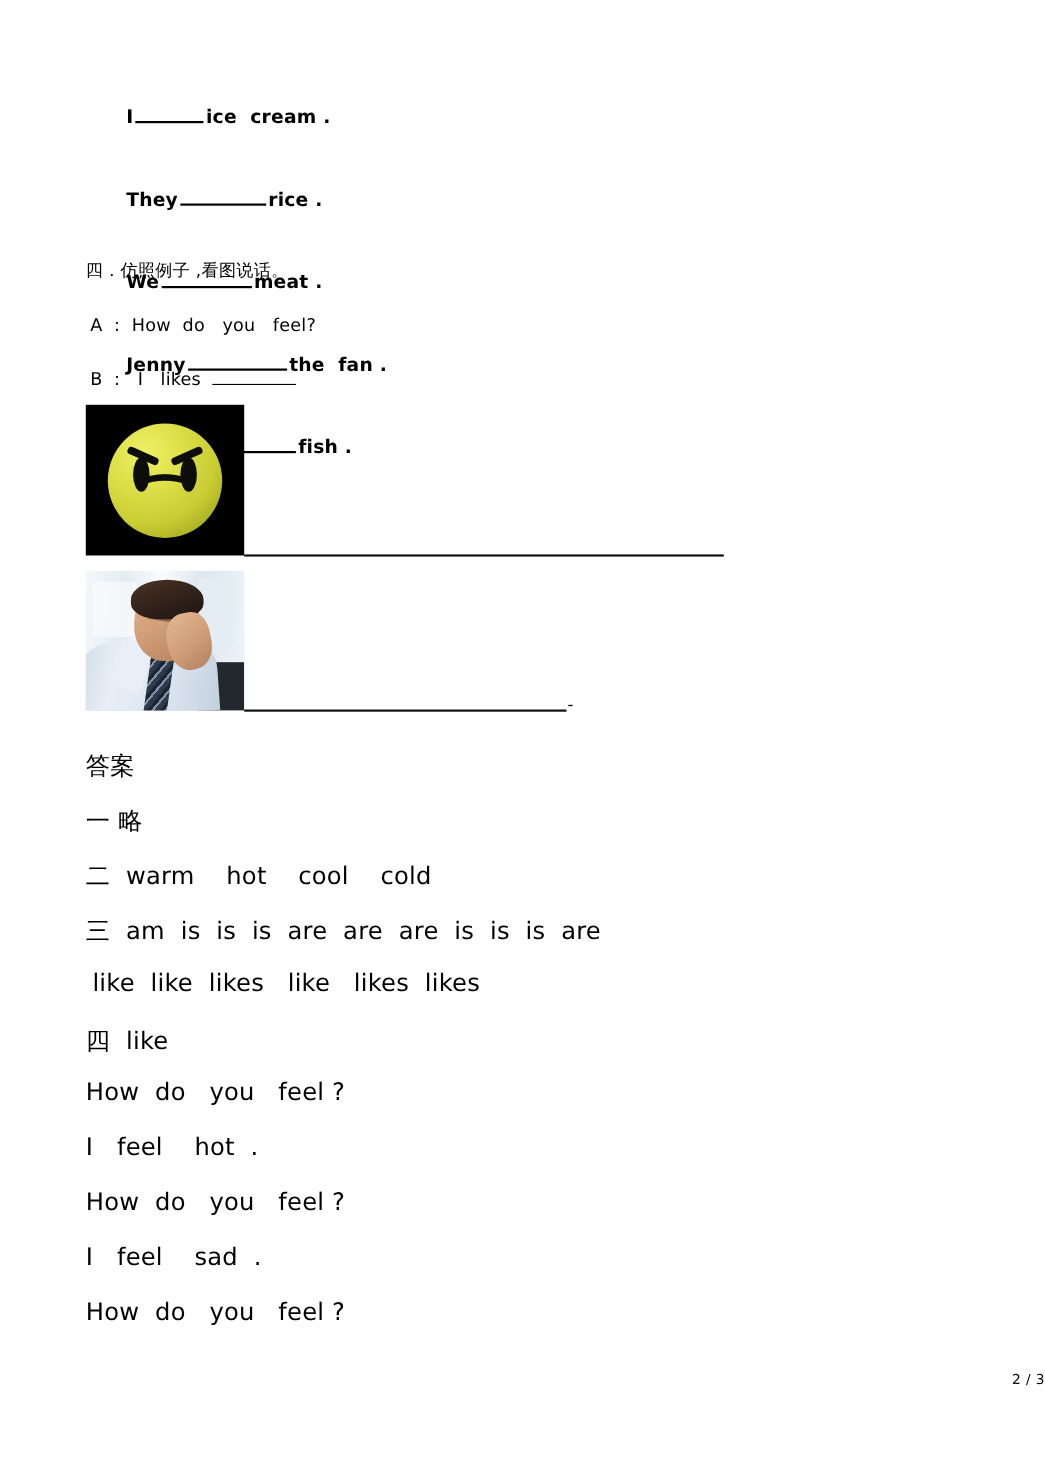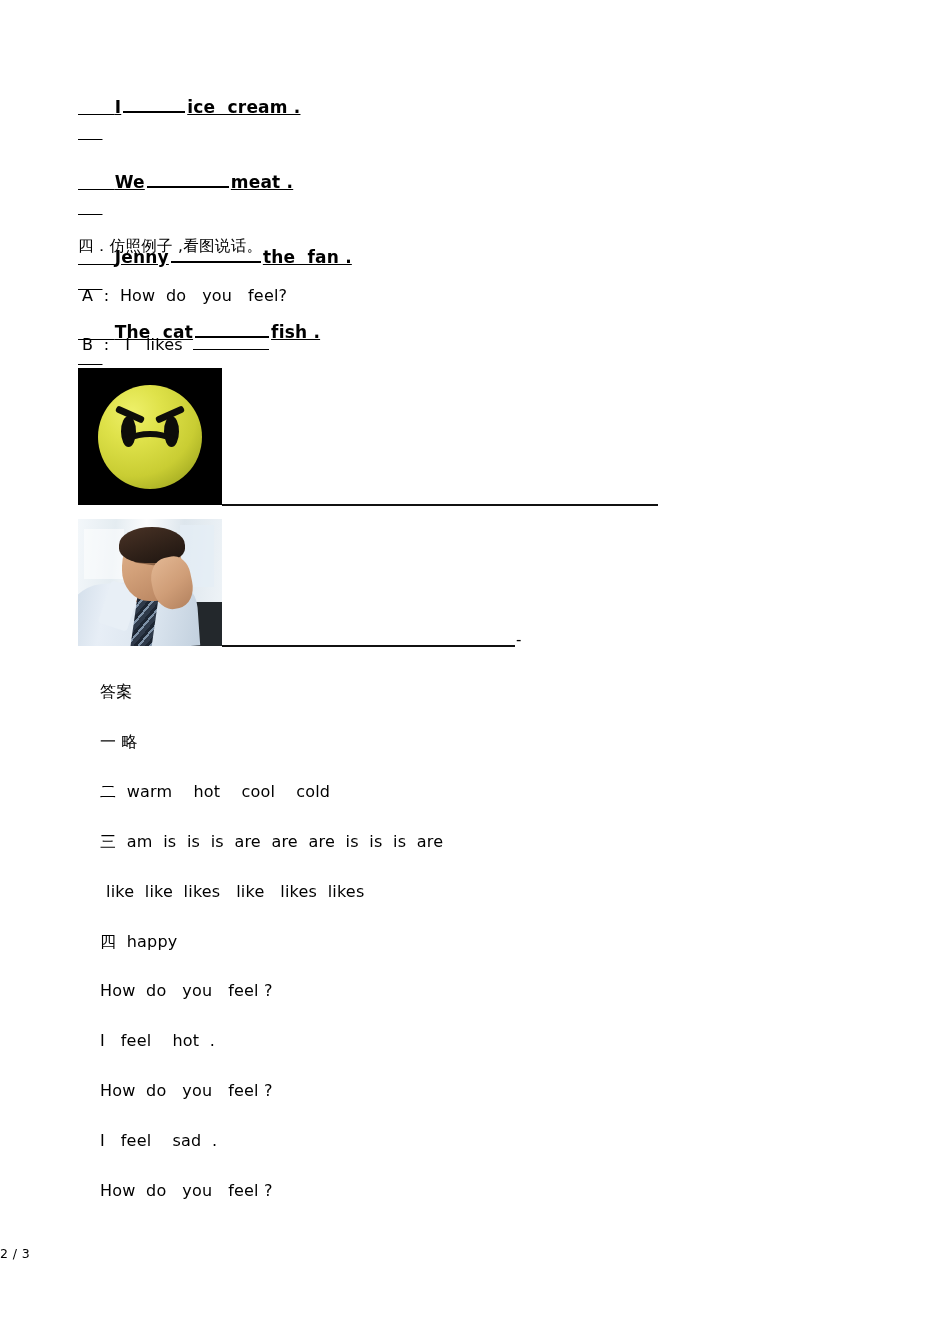--- a/index.html
+++ b/index.html
@@ -21,21 +21,20 @@
     width: 950px;
     height: 1344px;
   }
 
   
   .fill-block {
     position: absolute;
     left: 78px;
     top: 70px;
     width: 700px;
-    text-decoration: underline;
   }
   .fill-line {
     font-weight: bold;
     font-size: 17px;
     line-height: 25px;
     white-space: pre;
     letter-spacing: 0.2px;
   }
   .blank {
     display: inline-block;
@@ -239,60 +238,62 @@
     position: absolute;
     left: 516px;
     top: 633px;
     font-size: 15px;
     line-height: 1;
   }
 
   
   .ans {
     position: absolute;
-    font-size: 16px;
+    font-size: 22px;
     white-space: pre;
     letter-spacing: 0.2px;
     left: 78px;
-    margin-left: 22px;
   }
   .ans-title   { top: 682px; }
   .ans-1       { top: 732px; }
   .ans-2       { top: 782px; }
   .ans-3a      { top: 832px; }
   .ans-3b      { top: 882px; left: 84px; }
   .ans-4       { top: 932px; }
   .ans-l1      { top: 981px; }
   .ans-l2      { top: 1031px; }
   .ans-l3      { top: 1081px; }
   .ans-l4      { top: 1131px; }
   .ans-l5      { top: 1181px; }
 
   
   .footer {
     position: absolute;
     left: 0;
     top: 1246px;
     width: 950px;
-    text-align: left;
+    text-align: right;
     font-size: 12.5px;
     letter-spacing: 0.4px;
   }
 </style>
 </head>
 <body>
 
 <div class="page">
 
   <div class="fill-block">
 
     <div class="fill-line">
       <span>I</span><span class="blank" style="width:62px"></span><span>ice  cream .</span>
     </div>
 
+    <div class="fill-line">
+      <span>They</span><span class="blank" style="width:78px"></span><span>rice .</span>
+    </div>
 
 
     <div class="fill-line">
       <span>We</span><span class="blank" style="width:82px"></span><span>meat .</span>
     </div>
 
     <div class="fill-line">
       <span>Jenny</span><span class="blank" style="width:90px"></span><span>the  fan .</span>
     </div>
 
@@ -333,21 +334,21 @@
     <span class="hand"></span>
   </div>
   <div class="rule rule-2"></div>
   <div class="dash-mark">-</div>
 
   <div class="ans ans-title">答案</div>
   <div class="ans ans-1">一 略</div>
   <div class="ans ans-2">二  warm    hot    cool    cold</div>
   <div class="ans ans-3a">三  am  is  is  is  are  are  are  is  is  is  are</div>
   <div class="ans ans-3b">like  like  likes   like   likes  likes</div>
-  <div class="ans ans-4">四  happy</div>
+  <div class="ans ans-4">四  like</div>
   <div class="ans ans-l1">How  do   you   feel ?</div>
   <div class="ans ans-l2">I   feel    hot  .</div>
   <div class="ans ans-l3">How  do   you   feel ?</div>
   <div class="ans ans-l4">I   feel    sad  .</div>
   <div class="ans ans-l5">How  do   you   feel ?</div>
 
   <div class="footer">2 / 3</div>
 
 </div>
 

